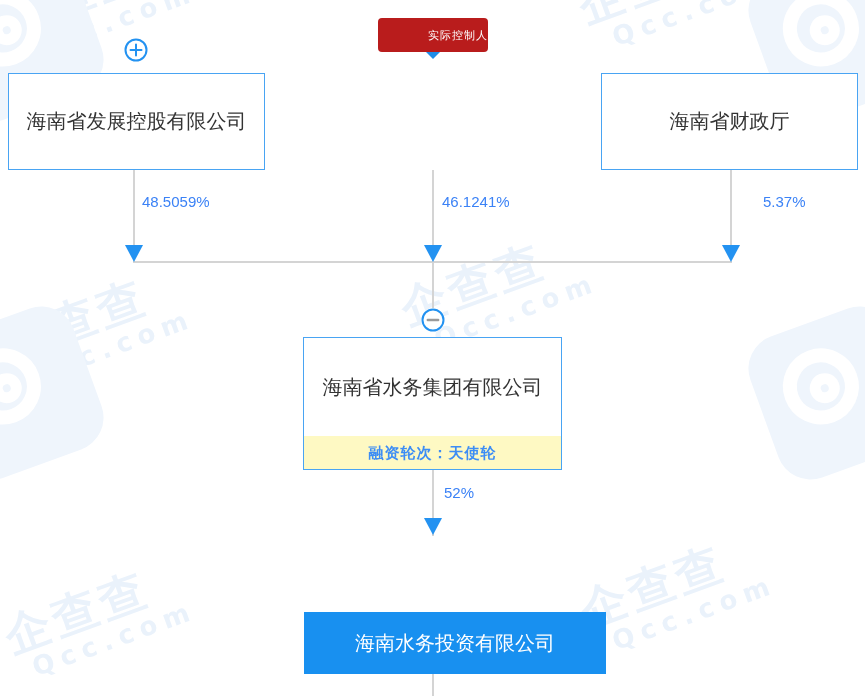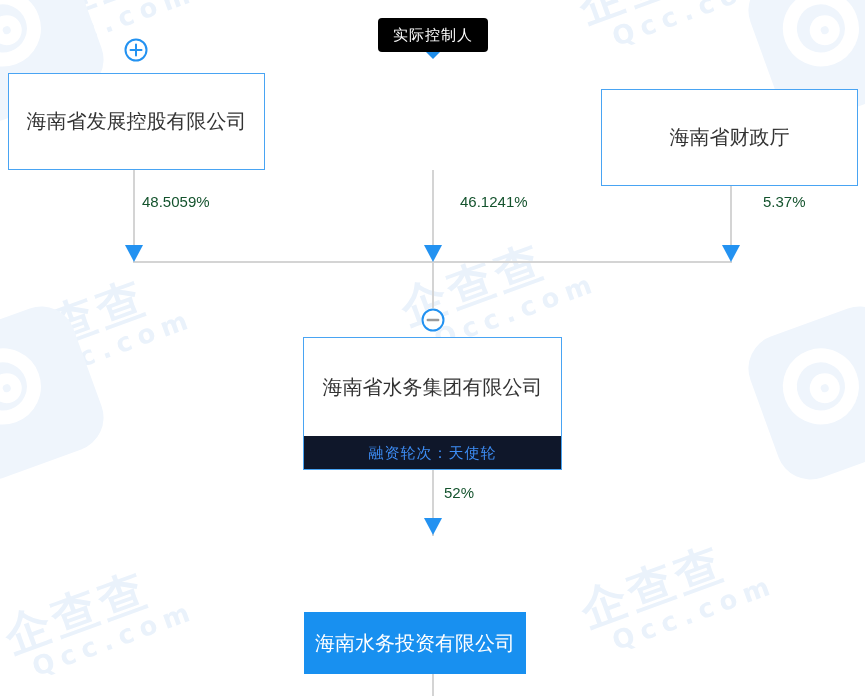--- a/index.html
+++ b/index.html
@@ -87,21 +87,21 @@
     position: absolute;
     width: 0; height: 0;
     border-left: 9px solid transparent;
     border-right: 9px solid transparent;
     border-top: 17px solid #2392f1;
     z-index: 2;
   }
 
   .pct {
     position: absolute;
-    color: #14532d;
+    color: #3b82f6;
     font-size: 15px;
     line-height: 16px;
     white-space: nowrap;
     z-index: 3;
   }
 
   
   .node {
     position: absolute;
     box-sizing: border-box;
@@ -118,53 +118,54 @@
     padding: 0 8px;
     display: flex;
     align-items: center;
     justify-content: center;
     height: 100%;
   }
 
   .node.has-footer .node-title { height: auto; }
 
   .node-footer {
-    background: #0f172a;
+    background: #fef9c3;
     color: #3d8df5;
     font-size: 15px;
     line-height: 33px;
     text-align: center;
     letter-spacing: 1px;
     box-sizing: border-box;
     width: 100%;
+    font-weight: bold;
   }
 
   .node-highlight {
     position: absolute;
     box-sizing: border-box;
     background: #1890f0;
     border: 1px solid #1890f0;
     display: flex;
     align-items: center;
     justify-content: center;
     z-index: 4;
   }
   .node-highlight .node-title {
     color: #ffffff;
     font-size: 20px;
   }
 
   
   .badge {
     position: absolute;
-    background: #000000;
+    background: #b91c1c;
     color: #ffffff;
-    font-size: 15px;
+    font-size: 11px;
     line-height: 34px;
-    text-align: center;
+    text-align: right;
     border-radius: 4px;
     letter-spacing: 1px;
     z-index: 6;
   }
   .badge::after {
     content: "";
     position: absolute;
     left: 50%;
     bottom: -7px;
     margin-left: -7px;
@@ -228,23 +229,23 @@
   </div>
   <div class="node" style="left:8px; top:73px; width:257px; height:97px;">
     <div class="node-title">海南省发展控股有限公司</div>
   </div>
   <div class="vline" style="left:133px; top:170px; height:75px;"></div>
   <div class="arrow" style="left:125px; top:245px;"></div>
   <div class="pct" style="left:142px; top:194px;">48.5059%</div>
 
   <div class="vline" style="left:432px; top:170px; height:75px;"></div>
   <div class="arrow" style="left:424px; top:245px;"></div>
-  <div class="pct" style="left:460px; top:194px;">46.1241%</div>
-
-  <div class="node" style="left:601px; top:89px; width:257px; height:97px;">
+  <div class="pct" style="left:442px; top:194px;">46.1241%</div>
+
+  <div class="node" style="left:601px; top:73px; width:257px; height:97px;">
     <div class="node-title">海南省财政厅</div>
   </div>
   <div class="vline" style="left:730px; top:170px; height:75px;"></div>
   <div class="arrow" style="left:722px; top:245px;"></div>
   <div class="pct" style="left:763px; top:194px;">5.37%</div>
 
   <div class="hline" style="left:133px; top:261px; width:599px;"></div>
 
   <div class="vline" style="left:432px; top:261px; height:60px;"></div>
 
@@ -257,19 +258,19 @@
 
   <div class="node has-footer" style="left:303px; top:337px; width:259px; height:133px;">
     <div class="node-title" style="height:98px;">海南省水务集团有限公司</div>
     <div class="node-footer">融资轮次：天使轮</div>
   </div>
 
   <div class="vline" style="left:432px; top:470px; height:66px;"></div>
   <div class="arrow" style="left:424px; top:518px;"></div>
   <div class="pct" style="left:444px; top:485px;">52%</div>
 
-  <div class="node-highlight" style="left:304px; top:612px; width:222px; height:62px;">
+  <div class="node-highlight" style="left:304px; top:612px; width:302px; height:62px;">
     <div class="node-title">海南水务投资有限公司</div>
   </div>
 
   <div class="vline" style="left:432px; top:674px; height:22px;"></div>
 
 </div>
 
 </body></html>

